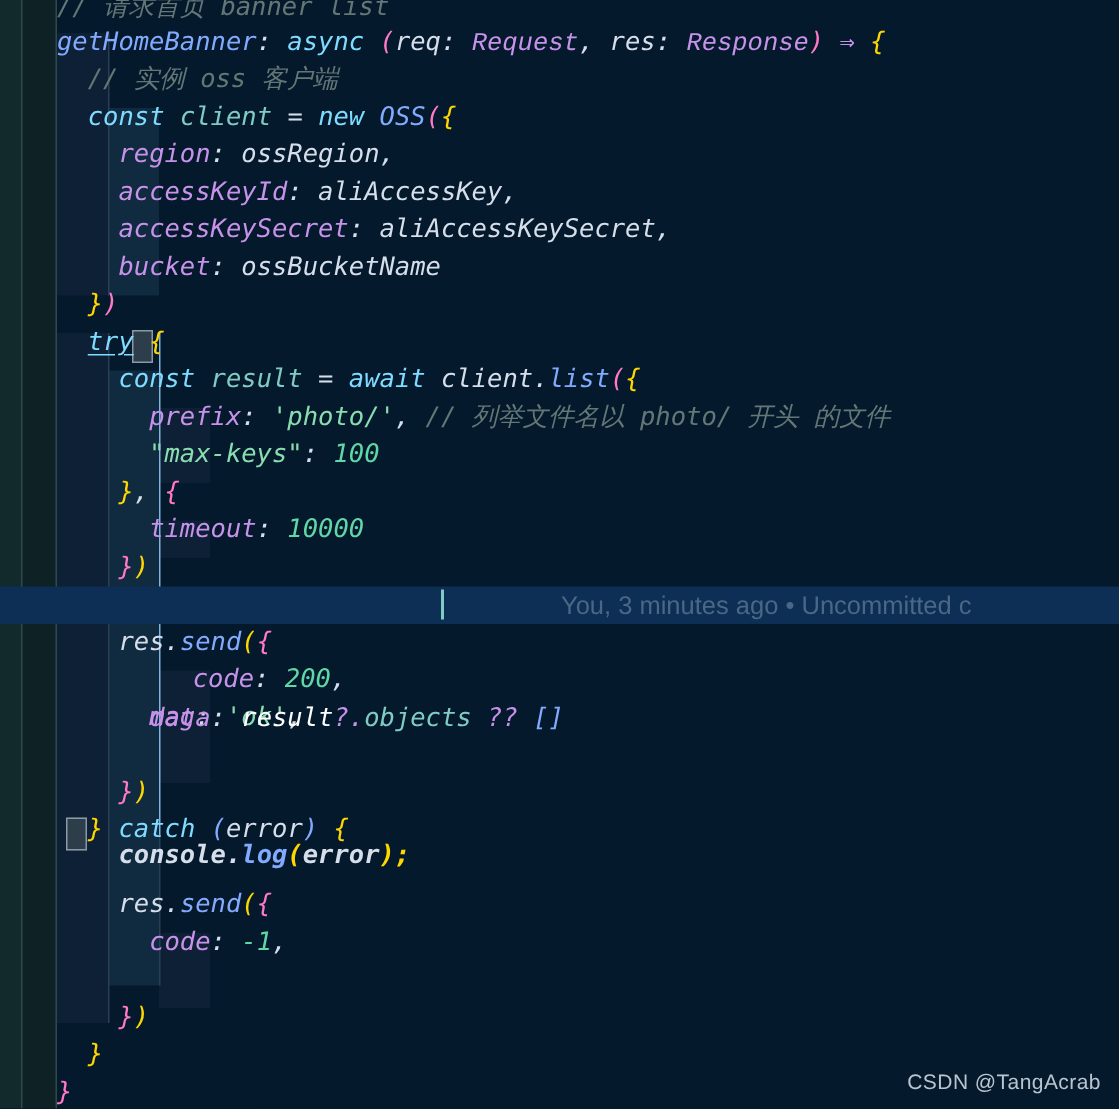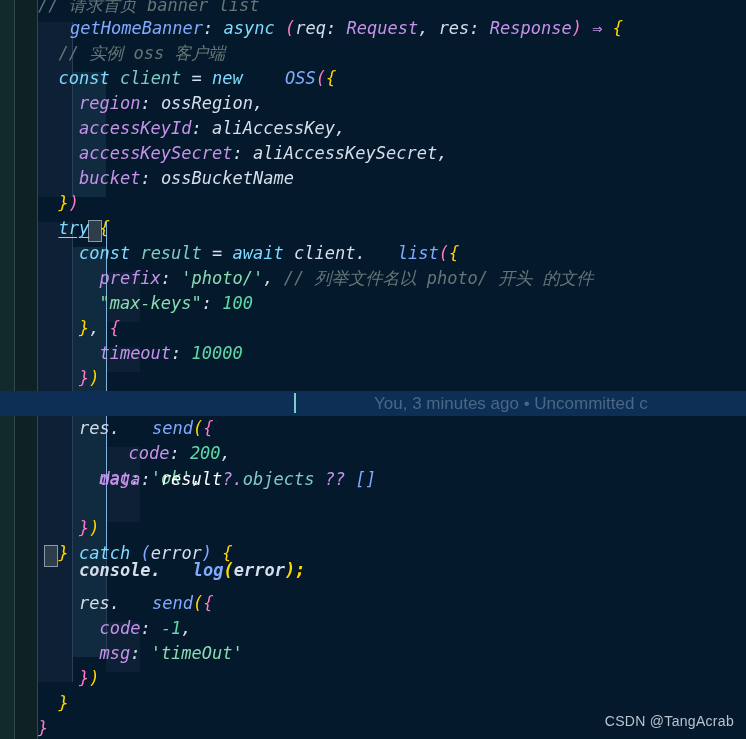--- a/index.html
+++ b/index.html
@@ -141,30 +141,30 @@
     color: #b8c4cf;
     font-family: "Liberation Sans", sans-serif;
     z-index: 10;
     letter-spacing: 0.3px;
   }
 
   
   .t-comment  { color: #637777; font-style: italic; }
   .t-key      { color: #c792ea; }
   .t-ctrl     { color: #7fdbff; }          
-  .t-fn       { color: #82aaff; padding-left: 32px; }
+  .t-fn       { color: #82aaff; }
   .t-var      { color: #d6deeb; }
   .t-str      { color: #89ddb0; margin-top: 36px; }
   .t-num      { color: #5fd7a7; }
   .t-punct    { color: #d6deeb; }
   .t-b1       { color: #ffd700; }          
   .t-b2       { color: #ff79c6; }          
   .t-b3       { color: #82aaff; }          
   .t-op       { color: #c792ea; }
-  .t-type     { color: #c792ea; }
+  .t-type     { color: #c792ea; font-family: Liberation Mono, monospace; }
   .t-prop     { color: #80cbc4; }
   .t-arrow    { color: #c792ea; }
   .t-white    { color: #ffffff; }
   .t-under    { text-decoration: underline; text-underline-offset: 3px; }
 </style>
 </head>
 <body>
 
 <div id="editor">
 
@@ -240,21 +240,20 @@
     <div class="line" style="top:516px;"><span class="txt">    <span class="t-b2">}</span><span class="t-b1">)</span></span></div>
 
     <div class="line" style="top:541px;"><span class="txt">  <span class="t-b1">}</span> <span class="t-ctrl">catch</span> <span class="t-b3">(</span><span class="t-var">error</span><span class="t-b3">)</span> <span class="t-b1">{</span></span></div>
 
     <div class="line" style="top:558px;font-weight:bold;"><span class="txt">    <span class="t-var">console</span><span class="t-punct">.</span><span class="t-fn">log</span><span class="t-b1">(</span><span class="t-var">error</span><span class="t-b1">)</span><span class="t-b1">;</span></span></div>
 
     <div class="line" style="top:591px;"><span class="txt">    <span class="t-var">res</span><span class="t-punct">.</span><span class="t-fn">send</span><span class="t-b1">(</span><span class="t-b2">{</span></span></div>
 
     <div class="line" style="top:616px;"><span class="txt">      <span class="t-key">code</span><span class="t-punct">:</span> <span class="t-num">-1</span><span class="t-punct">,</span></span></div>
 
-    <div class="line" style="top:641px;"><span class="txt">      <span class="t-key">msg</span><span class="t-punct">:</span> <span class="t-str">'timeOut'</span></span></div>
 
     <div class="line" style="top:666px;"><span class="txt">    <span class="t-b2">}</span><span class="t-b1">)</span></span></div>
 
     <div class="line" style="top:691px;"><span class="txt">  <span class="t-b1">}</span></span></div>
 
     <div class="line" style="top:716px;"><span class="txt"><span class="t-b2">}</span></span></div>
 
   </div>
 
   <div class="blame" style="left:374px; top:391px;">You, 3 minutes ago • Uncommitted c</div>

